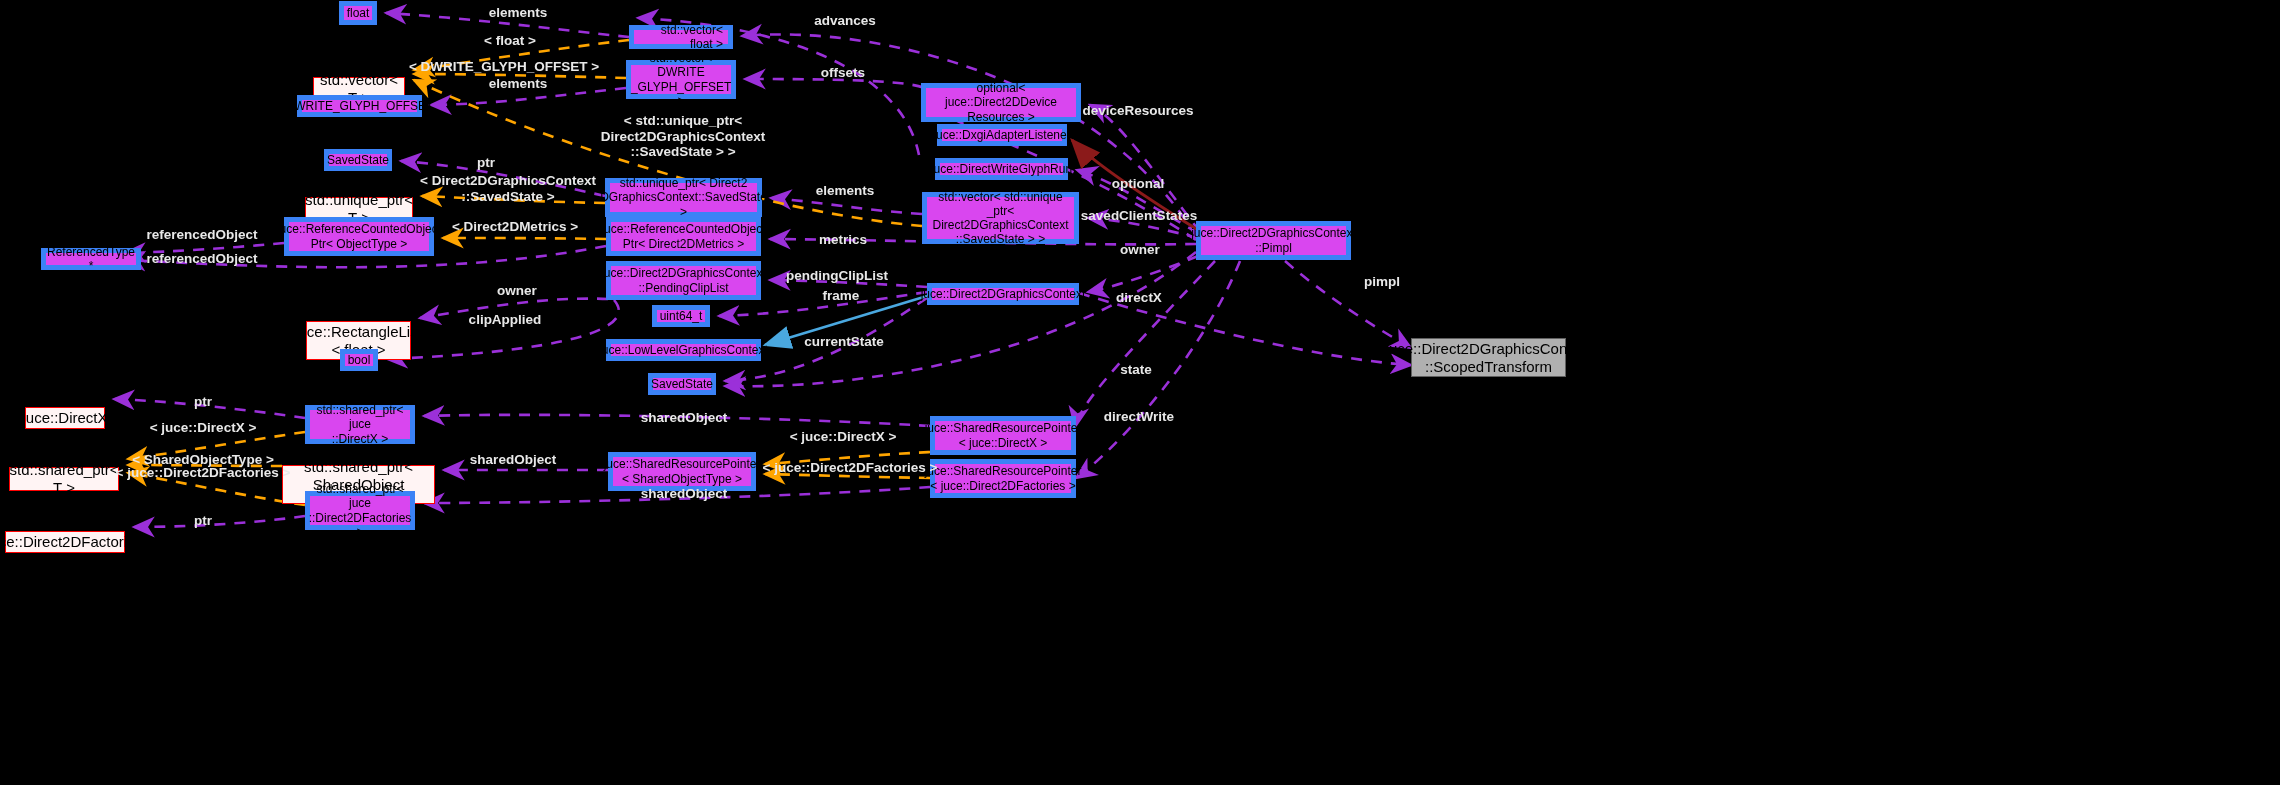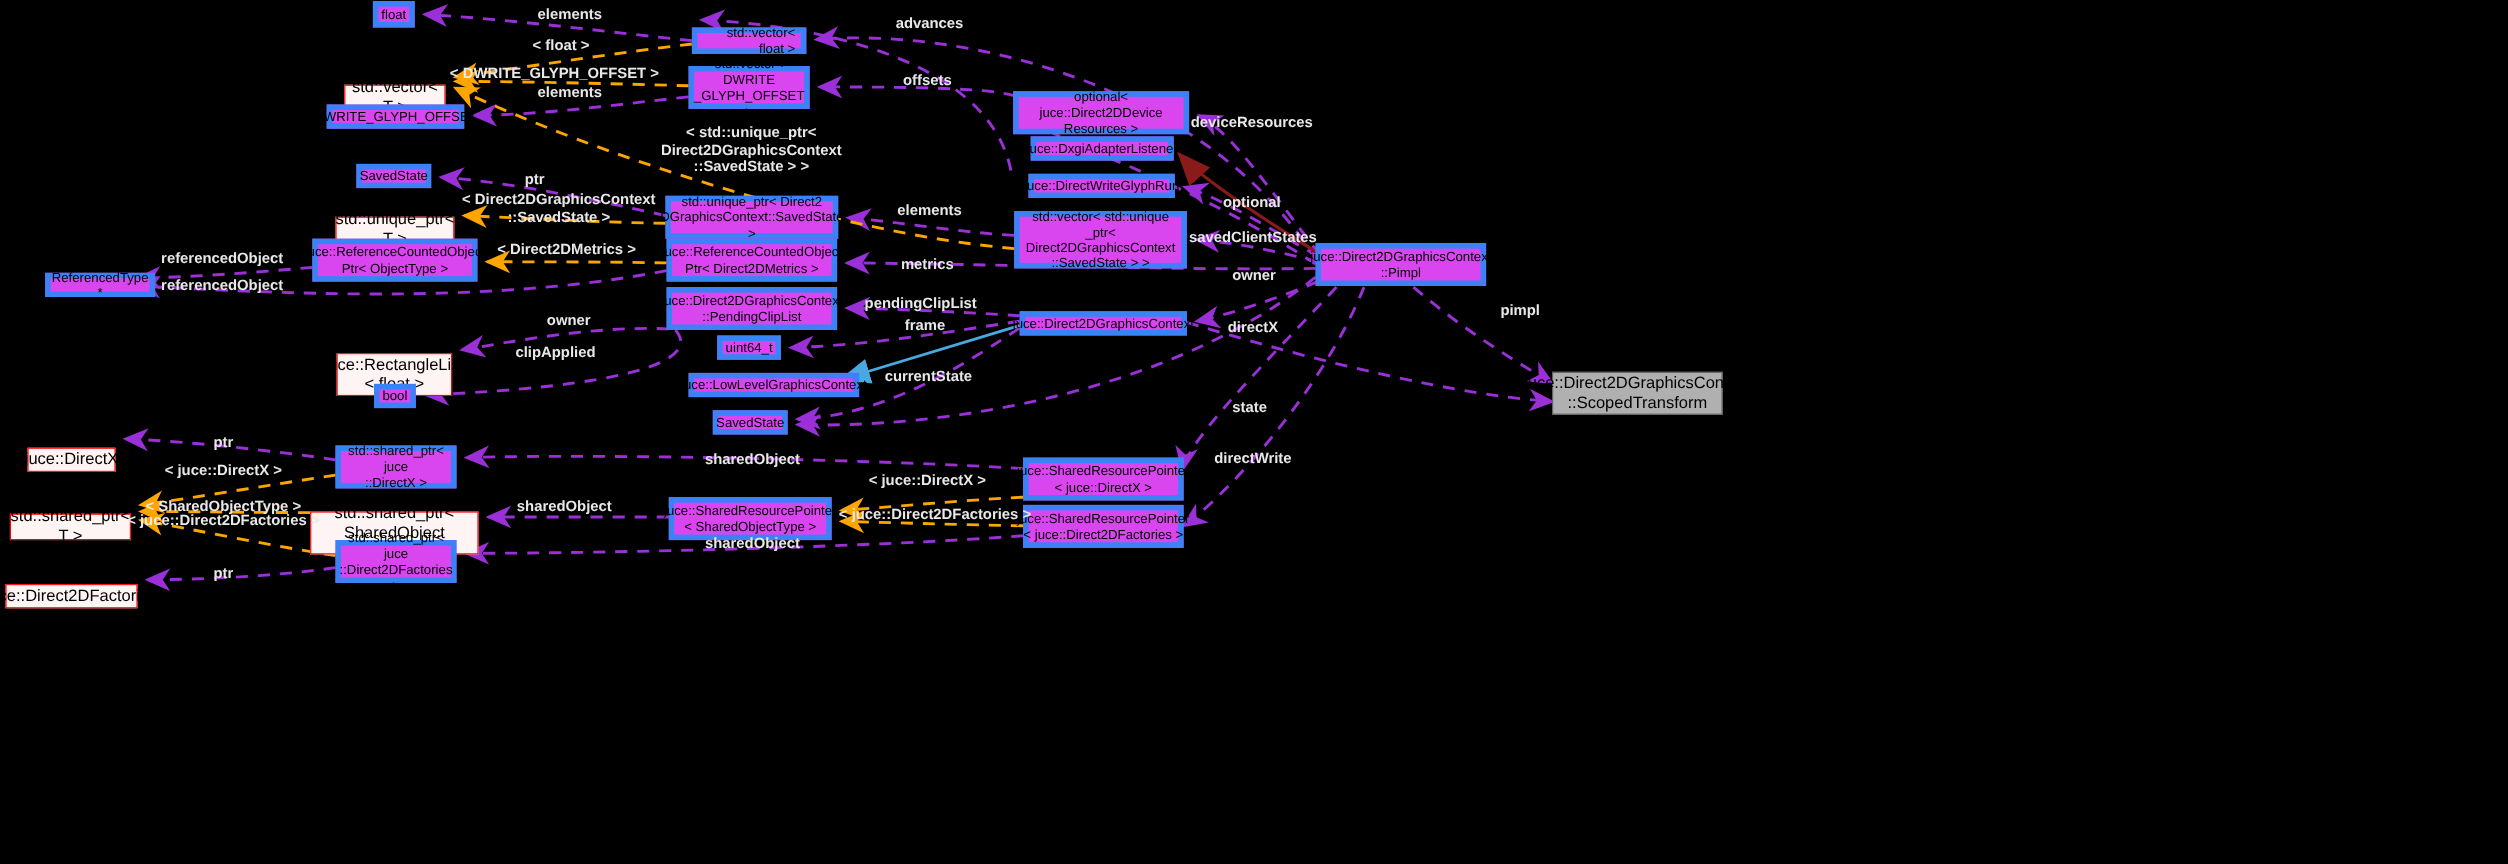--- a/index.html
+++ b/index.html
@@ -155,21 +155,21 @@
 Ptr&lt; Direct2DMetrics &gt;</div>
       <div class="node plain" style="left: 1196px; top: 221px; width: 155px; height: 39px;">juce::Direct2DGraphicsContext
 ::Pimpl</div>
       <div class="node plain" style="left: 16px; top: 248px; width: 100px; height: 22px; margin-left: 25px;">ReferencedType *</div>
       <div class="node plain" style="left: 606px; top: 261px; width: 155px; height: 39px;">juce::Direct2DGraphicsContext
 ::PendingClipList</div>
       <div class="node plain" style="left: 927px; top: 283px; width: 152px; height: 22px;">juce::Direct2DGraphicsContext</div>
       <div class="node tmpl" style="left: 306px; top: 306px; width: 105px; height: 39px;">juce::RectangleList
 &lt; float &gt;</div>
       <div class="node plain" style="left: 652px; top: 305px; width: 58px; height: 22px; text-align: center;">uint64_t</div>
-      <div class="node plain" style="left: 606px; top: 339px; width: 155px; height: 22px; margin-left: 20px;">juce::LowLevelGraphicsContext</div>
+      <div class="node plain" style="left: 606px; top: 339px; width: 155px; height: 22px;">juce::LowLevelGraphicsContext</div>
       <div class="node focus" style="left: 1411px; top: 338px; width: 155px; height: 39px;">juce::Direct2DGraphicsContext
 ::ScopedTransform</div>
       <div class="node plain" style="left: 340px; top: 349px; width: 38px; height: 22px;">bool</div>
       <div class="node plain" style="left: 648px; top: 373px; width: 68px; height: 22px;">SavedState</div>
       <div class="node tmpl" style="left: 25px; top: 392px; width: 80px; height: 22px;">juce::DirectX</div>
       <div class="node plain" style="left: 305px; top: 405px; width: 110px; height: 39px;">std::shared_ptr&lt; juce
 ::DirectX &gt;</div>
       <div class="node plain" style="left: 930px; top: 416px; width: 146px; height: 39px;">juce::SharedResourcePointer
 &lt; juce::DirectX &gt;</div>
       <div class="node tmpl" style="left: 9px; top: 452px; width: 110px; height: 24px;">std::shared_ptr&lt; T &gt;</div>

